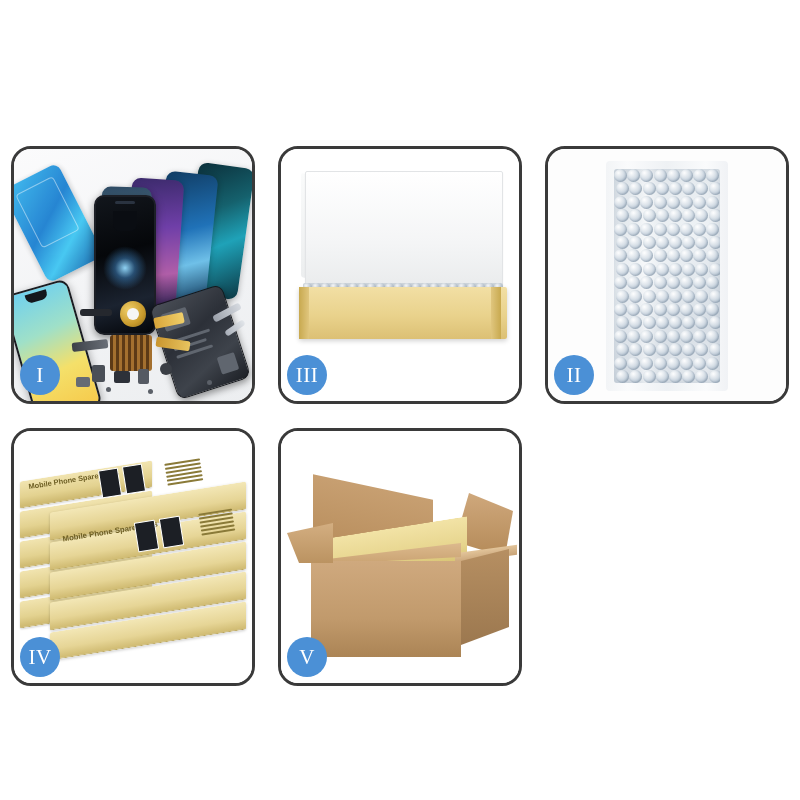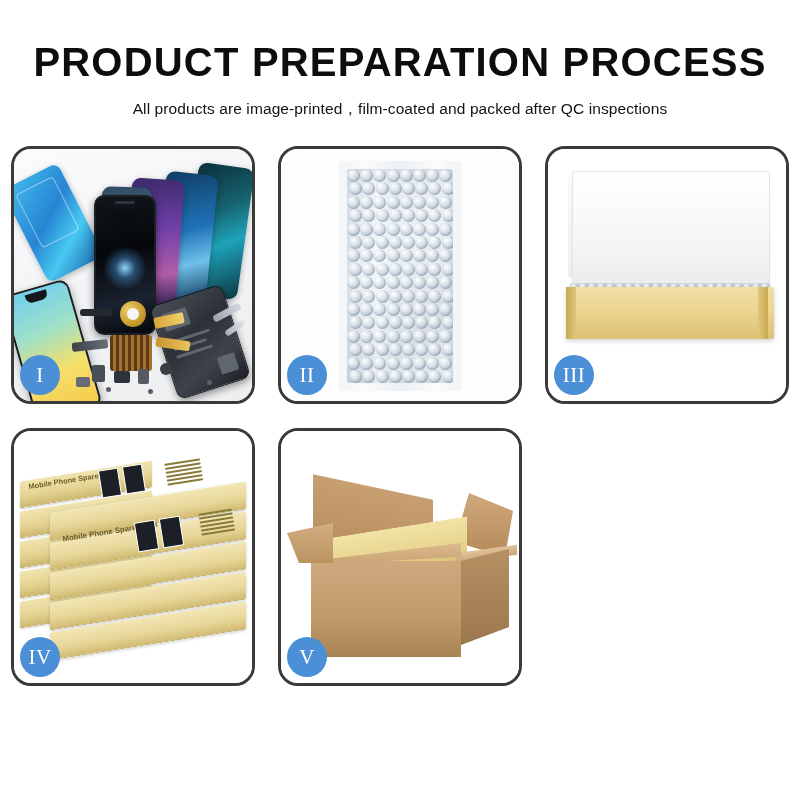--- a/index.html
+++ b/index.html
@@ -236,24 +236,20 @@
   .stape2{position:absolute;left:44px;top:176px;width:18px;height:18px;
         background:#b9926a;border-radius:1px;transform:skewY(-6deg);}
   .sshadow{position:absolute;left:30px;bottom:30px;width:180px;height:10px;
         background:radial-gradient(ellipse at center,rgba(0,0,0,.12),rgba(0,0,0,0) 70%);}
 </style>
 </head>
 <body>
 
 <div class="page">
 
-  <div class="header">
-    <div class="title">PRODUCT PREPARATION PROCESS</div>
-    <div class="subtitle">All products are image-printed，film-coated and packed after QC inspections</div>
-  </div>
 
   <div class="grid">
 
     <div class="row">
 
       <div class="panel">
         <div class="stage p1bg">
           <div class="filmsheet"></div>
           <div class="ph ph-a"></div>
           <div class="ph ph-b"></div>
@@ -282,20 +278,100 @@
           <div class="part sq3"></div>
           <div class="part sq4"></div>
           <div class="part sq5"></div>
           <div class="scrw"></div>
           <div class="scrw2"></div>
           <div class="dot" style="left:92px;top:238px"></div>
           <div class="dot" style="left:134px;top:240px"></div>
           <div class="dot" style="right:40px;bottom:16px"></div>
         </div>
         <div class="badge">I</div>
+      </div>
+
+      <div class="panel">
+        <div class="stage p3bg">
+          <div class="lidflapL"></div>
+          <div class="lidflapR"></div>
+          <div class="lidback"></div>
+          <div class="boxinner" id="boxbubbles">
+              <div class="bb" style="left: 0px; top: 0px;"></div>
+              <div class="bb" style="left: 9.1px; top: 0px;"></div>
+              <div class="bb" style="left: 18.2px; top: 0px;"></div>
+              <div class="bb" style="left: 27.3px; top: 0px;"></div>
+              <div class="bb" style="left: 36.4px; top: 0px;"></div>
+              <div class="bb" style="left: 45.5px; top: 0px;"></div>
+              <div class="bb" style="left: 54.6px; top: 0px;"></div>
+              <div class="bb" style="left: 63.7px; top: 0px;"></div>
+              <div class="bb" style="left: 72.8px; top: 0px;"></div>
+              <div class="bb" style="left: 81.9px; top: 0px;"></div>
+              <div class="bb" style="left: 91px; top: 0px;"></div>
+              <div class="bb" style="left: 100.1px; top: 0px;"></div>
+              <div class="bb" style="left: 109.2px; top: 0px;"></div>
+              <div class="bb" style="left: 118.3px; top: 0px;"></div>
+              <div class="bb" style="left: 127.4px; top: 0px;"></div>
+              <div class="bb" style="left: 136.5px; top: 0px;"></div>
+              <div class="bb" style="left: 145.6px; top: 0px;"></div>
+              <div class="bb" style="left: 154.7px; top: 0px;"></div>
+              <div class="bb" style="left: 163.8px; top: 0px;"></div>
+              <div class="bb" style="left: 172.9px; top: 0px;"></div>
+              <div class="bb" style="left: 182px; top: 0px;"></div>
+              <div class="bb" style="left: 191.1px; top: 0px;"></div>
+              <div class="bb" style="left: 3px; top: 9px;"></div>
+              <div class="bb" style="left: 12.1px; top: 9px;"></div>
+              <div class="bb" style="left: 21.2px; top: 9px;"></div>
+              <div class="bb" style="left: 30.3px; top: 9px;"></div>
+              <div class="bb" style="left: 39.4px; top: 9px;"></div>
+              <div class="bb" style="left: 48.5px; top: 9px;"></div>
+              <div class="bb" style="left: 57.6px; top: 9px;"></div>
+              <div class="bb" style="left: 66.7px; top: 9px;"></div>
+              <div class="bb" style="left: 75.8px; top: 9px;"></div>
+              <div class="bb" style="left: 84.9px; top: 9px;"></div>
+              <div class="bb" style="left: 94px; top: 9px;"></div>
+              <div class="bb" style="left: 103.1px; top: 9px;"></div>
+              <div class="bb" style="left: 112.2px; top: 9px;"></div>
+              <div class="bb" style="left: 121.3px; top: 9px;"></div>
+              <div class="bb" style="left: 130.4px; top: 9px;"></div>
+              <div class="bb" style="left: 139.5px; top: 9px;"></div>
+              <div class="bb" style="left: 148.6px; top: 9px;"></div>
+              <div class="bb" style="left: 157.7px; top: 9px;"></div>
+              <div class="bb" style="left: 166.8px; top: 9px;"></div>
+              <div class="bb" style="left: 175.9px; top: 9px;"></div>
+              <div class="bb" style="left: 185px; top: 9px;"></div>
+              <div class="bb" style="left: 194.1px; top: 9px;"></div>
+              <div class="bb" style="left: 0px; top: 18px;"></div>
+              <div class="bb" style="left: 9.1px; top: 18px;"></div>
+              <div class="bb" style="left: 18.2px; top: 18px;"></div>
+              <div class="bb" style="left: 27.3px; top: 18px;"></div>
+              <div class="bb" style="left: 36.4px; top: 18px;"></div>
+              <div class="bb" style="left: 45.5px; top: 18px;"></div>
+              <div class="bb" style="left: 54.6px; top: 18px;"></div>
+              <div class="bb" style="left: 63.7px; top: 18px;"></div>
+              <div class="bb" style="left: 72.8px; top: 18px;"></div>
+              <div class="bb" style="left: 81.9px; top: 18px;"></div>
+              <div class="bb" style="left: 91px; top: 18px;"></div>
+              <div class="bb" style="left: 100.1px; top: 18px;"></div>
+              <div class="bb" style="left: 109.2px; top: 18px;"></div>
+              <div class="bb" style="left: 118.3px; top: 18px;"></div>
+              <div class="bb" style="left: 127.4px; top: 18px;"></div>
+              <div class="bb" style="left: 136.5px; top: 18px;"></div>
+              <div class="bb" style="left: 145.6px; top: 18px;"></div>
+              <div class="bb" style="left: 154.7px; top: 18px;"></div>
+              <div class="bb" style="left: 163.8px; top: 18px;"></div>
+              <div class="bb" style="left: 172.9px; top: 18px;"></div>
+              <div class="bb" style="left: 182px; top: 18px;"></div>
+              <div class="bb" style="left: 191.1px; top: 18px;"></div>
+            </div>
+          <div class="boxbase"></div>
+          <div class="boxedgeL"></div>
+          <div class="boxedgeR"></div>
+        </div>
+        <div class="badge">III</div>
       </div>
 
       <div class="panel">
         <div class="stage p2bg">
           <div class="bagouter"></div>
           <div class="bubbles" id="bubblefield">
             <div class="sheen"></div>
           <div class="b" style="left: 0px; top: 0px;"></div>
               <div class="b" style="left: 13.2px; top: 0px;"></div>
               <div class="b" style="left: 26.4px; top: 0px;"></div>
@@ -422,100 +498,20 @@
               <div class="b" style="left: 41.8px; top: 201px;"></div>
               <div class="b" style="left: 55px; top: 201px;"></div>
               <div class="b" style="left: 68.2px; top: 201px;"></div>
               <div class="b" style="left: 81.4px; top: 201px;"></div>
               <div class="b" style="left: 94.6px; top: 201px;"></div>
             </div>
         </div>
         <div class="badge">II</div>
       </div>
 
-      <div class="panel">
-        <div class="stage p3bg">
-          <div class="lidflapL"></div>
-          <div class="lidflapR"></div>
-          <div class="lidback"></div>
-          <div class="boxinner" id="boxbubbles">
-              <div class="bb" style="left: 0px; top: 0px;"></div>
-              <div class="bb" style="left: 9.1px; top: 0px;"></div>
-              <div class="bb" style="left: 18.2px; top: 0px;"></div>
-              <div class="bb" style="left: 27.3px; top: 0px;"></div>
-              <div class="bb" style="left: 36.4px; top: 0px;"></div>
-              <div class="bb" style="left: 45.5px; top: 0px;"></div>
-              <div class="bb" style="left: 54.6px; top: 0px;"></div>
-              <div class="bb" style="left: 63.7px; top: 0px;"></div>
-              <div class="bb" style="left: 72.8px; top: 0px;"></div>
-              <div class="bb" style="left: 81.9px; top: 0px;"></div>
-              <div class="bb" style="left: 91px; top: 0px;"></div>
-              <div class="bb" style="left: 100.1px; top: 0px;"></div>
-              <div class="bb" style="left: 109.2px; top: 0px;"></div>
-              <div class="bb" style="left: 118.3px; top: 0px;"></div>
-              <div class="bb" style="left: 127.4px; top: 0px;"></div>
-              <div class="bb" style="left: 136.5px; top: 0px;"></div>
-              <div class="bb" style="left: 145.6px; top: 0px;"></div>
-              <div class="bb" style="left: 154.7px; top: 0px;"></div>
-              <div class="bb" style="left: 163.8px; top: 0px;"></div>
-              <div class="bb" style="left: 172.9px; top: 0px;"></div>
-              <div class="bb" style="left: 182px; top: 0px;"></div>
-              <div class="bb" style="left: 191.1px; top: 0px;"></div>
-              <div class="bb" style="left: 3px; top: 9px;"></div>
-              <div class="bb" style="left: 12.1px; top: 9px;"></div>
-              <div class="bb" style="left: 21.2px; top: 9px;"></div>
-              <div class="bb" style="left: 30.3px; top: 9px;"></div>
-              <div class="bb" style="left: 39.4px; top: 9px;"></div>
-              <div class="bb" style="left: 48.5px; top: 9px;"></div>
-              <div class="bb" style="left: 57.6px; top: 9px;"></div>
-              <div class="bb" style="left: 66.7px; top: 9px;"></div>
-              <div class="bb" style="left: 75.8px; top: 9px;"></div>
-              <div class="bb" style="left: 84.9px; top: 9px;"></div>
-              <div class="bb" style="left: 94px; top: 9px;"></div>
-              <div class="bb" style="left: 103.1px; top: 9px;"></div>
-              <div class="bb" style="left: 112.2px; top: 9px;"></div>
-              <div class="bb" style="left: 121.3px; top: 9px;"></div>
-              <div class="bb" style="left: 130.4px; top: 9px;"></div>
-              <div class="bb" style="left: 139.5px; top: 9px;"></div>
-              <div class="bb" style="left: 148.6px; top: 9px;"></div>
-              <div class="bb" style="left: 157.7px; top: 9px;"></div>
-              <div class="bb" style="left: 166.8px; top: 9px;"></div>
-              <div class="bb" style="left: 175.9px; top: 9px;"></div>
-              <div class="bb" style="left: 185px; top: 9px;"></div>
-              <div class="bb" style="left: 194.1px; top: 9px;"></div>
-              <div class="bb" style="left: 0px; top: 18px;"></div>
-              <div class="bb" style="left: 9.1px; top: 18px;"></div>
-              <div class="bb" style="left: 18.2px; top: 18px;"></div>
-              <div class="bb" style="left: 27.3px; top: 18px;"></div>
-              <div class="bb" style="left: 36.4px; top: 18px;"></div>
-              <div class="bb" style="left: 45.5px; top: 18px;"></div>
-              <div class="bb" style="left: 54.6px; top: 18px;"></div>
-              <div class="bb" style="left: 63.7px; top: 18px;"></div>
-              <div class="bb" style="left: 72.8px; top: 18px;"></div>
-              <div class="bb" style="left: 81.9px; top: 18px;"></div>
-              <div class="bb" style="left: 91px; top: 18px;"></div>
-              <div class="bb" style="left: 100.1px; top: 18px;"></div>
-              <div class="bb" style="left: 109.2px; top: 18px;"></div>
-              <div class="bb" style="left: 118.3px; top: 18px;"></div>
-              <div class="bb" style="left: 127.4px; top: 18px;"></div>
-              <div class="bb" style="left: 136.5px; top: 18px;"></div>
-              <div class="bb" style="left: 145.6px; top: 18px;"></div>
-              <div class="bb" style="left: 154.7px; top: 18px;"></div>
-              <div class="bb" style="left: 163.8px; top: 18px;"></div>
-              <div class="bb" style="left: 172.9px; top: 18px;"></div>
-              <div class="bb" style="left: 182px; top: 18px;"></div>
-              <div class="bb" style="left: 191.1px; top: 18px;"></div>
-            </div>
-          <div class="boxbase"></div>
-          <div class="boxedgeL"></div>
-          <div class="boxedgeR"></div>
-        </div>
-        <div class="badge">III</div>
-      </div>
-
     </div>
 
     <div class="row row2">
 
       <div class="panel">
         <div class="stage p4bg">
           <div class="stackWrap" id="boxstack">
               <div style="position: absolute; left: 6px; top: 40px; width: 132px; height: 26px; background: linear-gradient(rgb(241, 228, 176), rgb(227, 210, 144) 62%, rgb(205, 184, 111)); transform: skewY(-9deg); border-radius: 2px; box-shadow: rgba(0, 0, 0, 0.18) 0px 1px 2px; border-bottom: 1px solid rgb(189, 168, 94);"></div>
               <div style="position: absolute; left: 6px; top: 70px; width: 132px; height: 26px; background: linear-gradient(rgb(241, 228, 176), rgb(227, 210, 144) 62%, rgb(205, 184, 111)); transform: skewY(-9deg); border-radius: 2px; box-shadow: rgba(0, 0, 0, 0.18) 0px 1px 2px; border-bottom: 1px solid rgb(189, 168, 94);"></div>
               <div style="position: absolute; left: 6px; top: 100px; width: 132px; height: 26px; background: linear-gradient(rgb(241, 228, 176), rgb(227, 210, 144) 62%, rgb(205, 184, 111)); transform: skewY(-9deg); border-radius: 2px; box-shadow: rgba(0, 0, 0, 0.18) 0px 1px 2px; border-bottom: 1px solid rgb(189, 168, 94);"></div>

